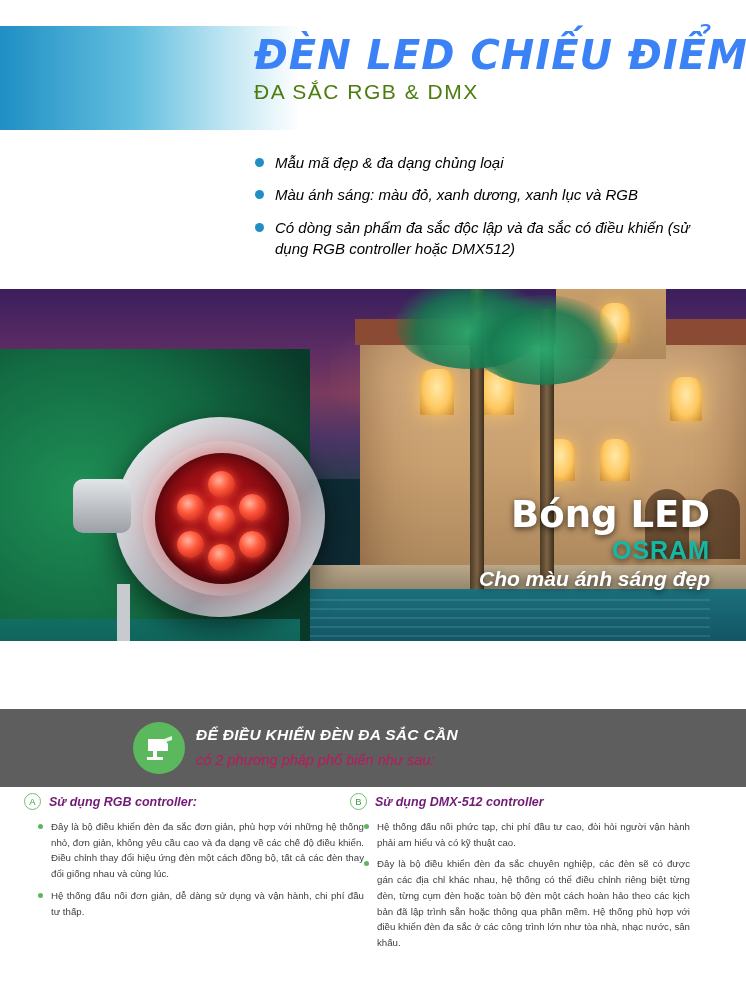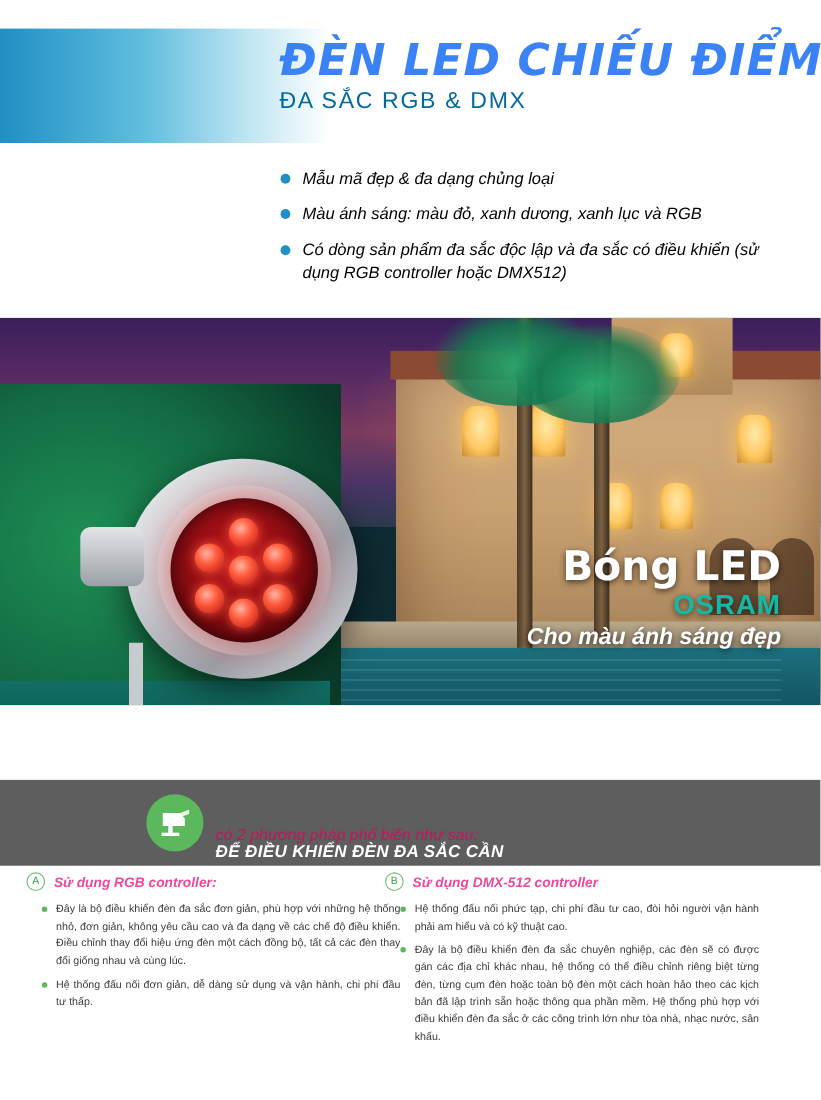--- a/index.html
+++ b/index.html
@@ -40,21 +40,21 @@
     letter-spacing: 1px;
     color: #3b82f6;
     line-height: 1.05;
     white-space: nowrap;
   }
   .sub-title {
     margin-top: 4px;
     font-family: "Liberation Sans", sans-serif;
     font-size: 21px;
     letter-spacing: 1.5px;
-    color: #0369a1;
+    color: #4d7c0f;
   }
 
   
   .bullets {
     position: absolute;
     left: 255px; top: 152px;
     width: 470px;
   }
   .bullet-row {
     display: flex;
@@ -242,21 +242,21 @@
     position: absolute;
     left: 133px; top: 722px;
     width: 52px; height: 52px;
     border-radius: 50%;
     background: #5cb85c;
     display: flex; align-items: center; justify-content: center;
   }
   .band-icon svg { display:block; }
   .band-title {
     position: absolute;
-    left: 196px; top: 766px;
+    left: 196px; top: 726px;
     font-family: "Liberation Sans", sans-serif;
     font-weight: bold;
     font-style: italic;
     font-size: 15.5px;
     color: #ffffff;
     letter-spacing: 0.3px;
     text-align: right;
   }
   .band-sub {
     position: absolute;
@@ -294,21 +294,21 @@
     font-size: 9.5px;
     font-family: "Liberation Sans", sans-serif;
     display: flex; align-items: center; justify-content: center;
     margin-right: 8px;
   }
   .col-title {
     font-family: "Liberation Sans", sans-serif;
     font-weight: bold;
     font-style: italic;
     font-size: 12.5px;
-    color: #ec4899;
+    color: #701a75;
   }
   .li {
     display: flex;
     align-items: flex-start;
     margin-bottom: 6px;
     padding-left: 14px;
   }
   .li-dot {
     flex: 0 0 auto;
     width: 5px; height: 5px;

